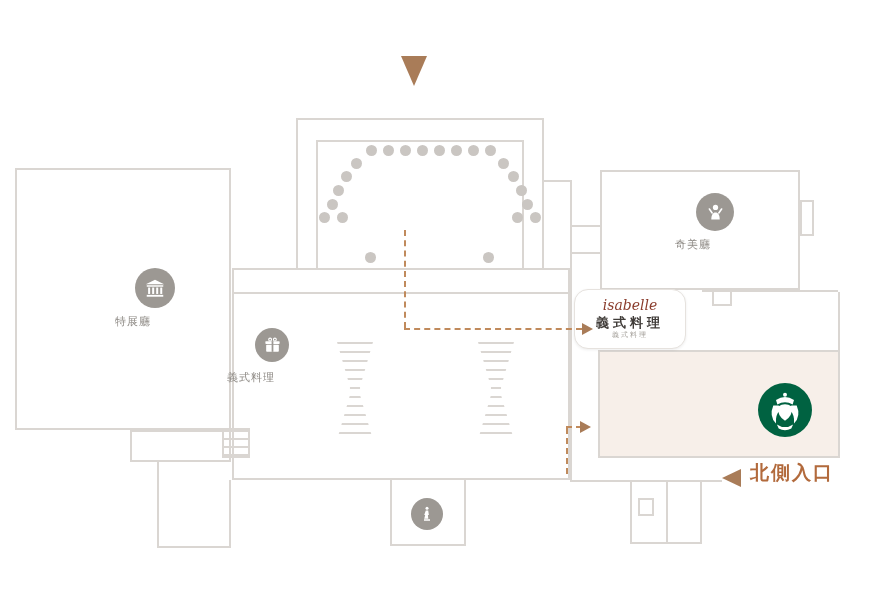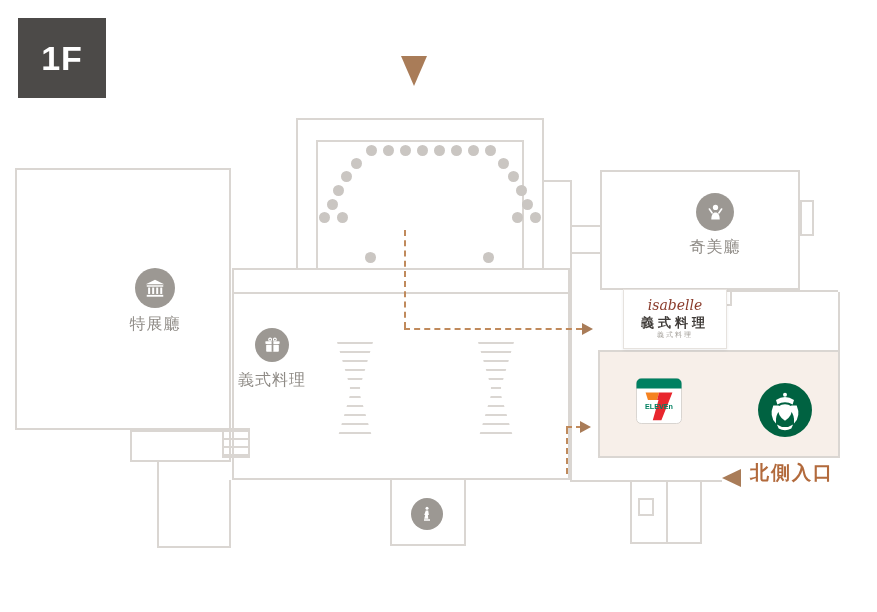--- a/index.html
+++ b/index.html
@@ -28,37 +28,36 @@
   .tri-down { border-left:13px solid transparent; border-right:13px solid transparent; border-top:30px solid var(--arrow-brown); }
   .tri-left { border-top:9px solid transparent; border-bottom:9px solid transparent; border-right:19px solid var(--arrow-brown); }
   .tri-right-sm { border-top:6px solid transparent; border-bottom:6px solid transparent; border-left:11px solid var(--arrow-brown); }
 
   
   .dashv { position:absolute; border-left:2px dashed var(--dash-brown); }
   .dashh { position:absolute; border-top:2px dashed var(--dash-brown); }
 
   
   .poi { position:absolute; border-radius:50%; background:var(--poi-gray); display:flex; align-items:center; justify-content:center; }
-  .poi-label { position:absolute; color:var(--label-gray); font-size:16px; text-align:center; letter-spacing:1px; }
+  .poi-label { position:absolute; color:var(--label-gray); font-size:11px; text-align:left; letter-spacing:1px; }
 
   
   .highlight { position:absolute; background:var(--highlight-bg); border:2px solid var(--plan-line); }
   .card { position:absolute; background:#fff; border:1px solid #e6e2de; box-shadow:0 1px 3px rgba(0,0,0,.07);
     display:flex; flex-direction:column; align-items:center; justify-content:center; gap:1px; }
   .card .script { font-family:"DejaVu Serif","Liberation Serif",serif; font-style:italic; font-size:14px; color:#8a3c2c; line-height:1.1; }
   .card .cname { font-size:13px; font-weight:bold; color:#403c39; letter-spacing:4px; line-height:1.2; }
   .card .ctag { font-size:7px; color:#a39f99; letter-spacing:2px; line-height:1.2; }
   .logo { position:absolute; }
 </style>
 </head>
 <body>
 
 <div class="stage">
 
-  <div class="badge">1F</div>
 
   <div class="tri tri-down" style="left:401px; top:56px;"></div>
 
   <div class="w" style="left:15px; top:168px; width:216px; height:262px;"></div>
   <div class="w" style="left:130px; top:430px; width:101px; height:32px;"></div>
   <div class="v" style="left:157px; top:462px; height:86px;"></div>
   <div class="h" style="left:157px; top:546px; width:74px;"></div>
   <div class="v" style="left:229px; top:480px; height:68px;"></div>
 
   <div class="w" style="left:232px; top:268px; width:338px; height:212px;"></div>
@@ -154,35 +153,26 @@
   <div class="poi" style="left:411px; top:498px; width:32px; height:32px;">
     <svg width="18" height="18" viewBox="0 0 24 24" fill="#fff">
       <circle cx="12" cy="4.3" r="2"></circle>
       <path d="M10.4 7.2 h3.2 l0.9 6 h-1.3 l0.5 5 h-5.4 l1.3-5 h-1.3 z"></path>
       <rect x="8" y="19" width="8" height="2"></rect>
     </svg>
   </div>
 
   <div class="highlight" style="left:598px; top:350px; width:242px; height:108px;"></div>
 
-  <div class="card" style="left:623px; top:289px; width:104px; height:60px;">
+  <div class="card" style="left:574px; top:289px; width:112px; height:60px;border-radius:14px;">
     <div class="script">isabelle</div>
     <div class="cname">義式料理</div>
     <div class="ctag">義式料理</div>
   </div>
 
-  <div class="logo" style="left:636px; top:378px;">
-    <svg width="46" height="46" viewBox="0 0 48 48">
-      <rect x="0.5" y="0.5" width="47" height="47" rx="5" fill="#fff" stroke="#d7d3cf"></rect>
-      <path d="M5.5 0.5 h37 a5 5 0 0 1 5 5 v5.5 h-47 v-5.5 a5 5 0 0 1 5 -5 z" fill="var(--seven-green)"></path>
-      <polygon points="10,15 24,15 22,23 12.5,23" fill="var(--seven-orange)"></polygon>
-      <polygon points="24,15 38,15 26.5,44 17.5,44 23.5,23 22,23" fill="var(--seven-red)"></polygon>
-      <text x="24" y="32" font-size="7.5" font-weight="bold" fill="var(--seven-green)" text-anchor="middle" font-family="Liberation Sans, sans-serif">ELEVEn</text>
-    </svg>
-  </div>
 
   <div class="logo" style="left:758px; top:383px;">
     <svg width="54" height="54" viewBox="0 0 60 60">
       <circle cx="30" cy="30" r="30" fill="var(--starbucks-green)"></circle>
       <g fill="#fff">
         <circle cx="30" cy="13" r="2.2"></circle>
         <path d="M20 19 q10 -7 20 0 l-1.5 5 q-8.5 -5 -17 0 z"></path>
         <path d="M22.5 26 q7.5 -5 15 0 q1.5 10 -7.5 16 q-9 -6 -7.5 -16 z"></path>
         <path d="M17 25 q-5 12 3 20 q-1 -10 5 -15 l-2 -5 z"></path>
         <path d="M43 25 q5 12 -3 20 q1 -10 -5 -15 l2 -5 z"></path>

